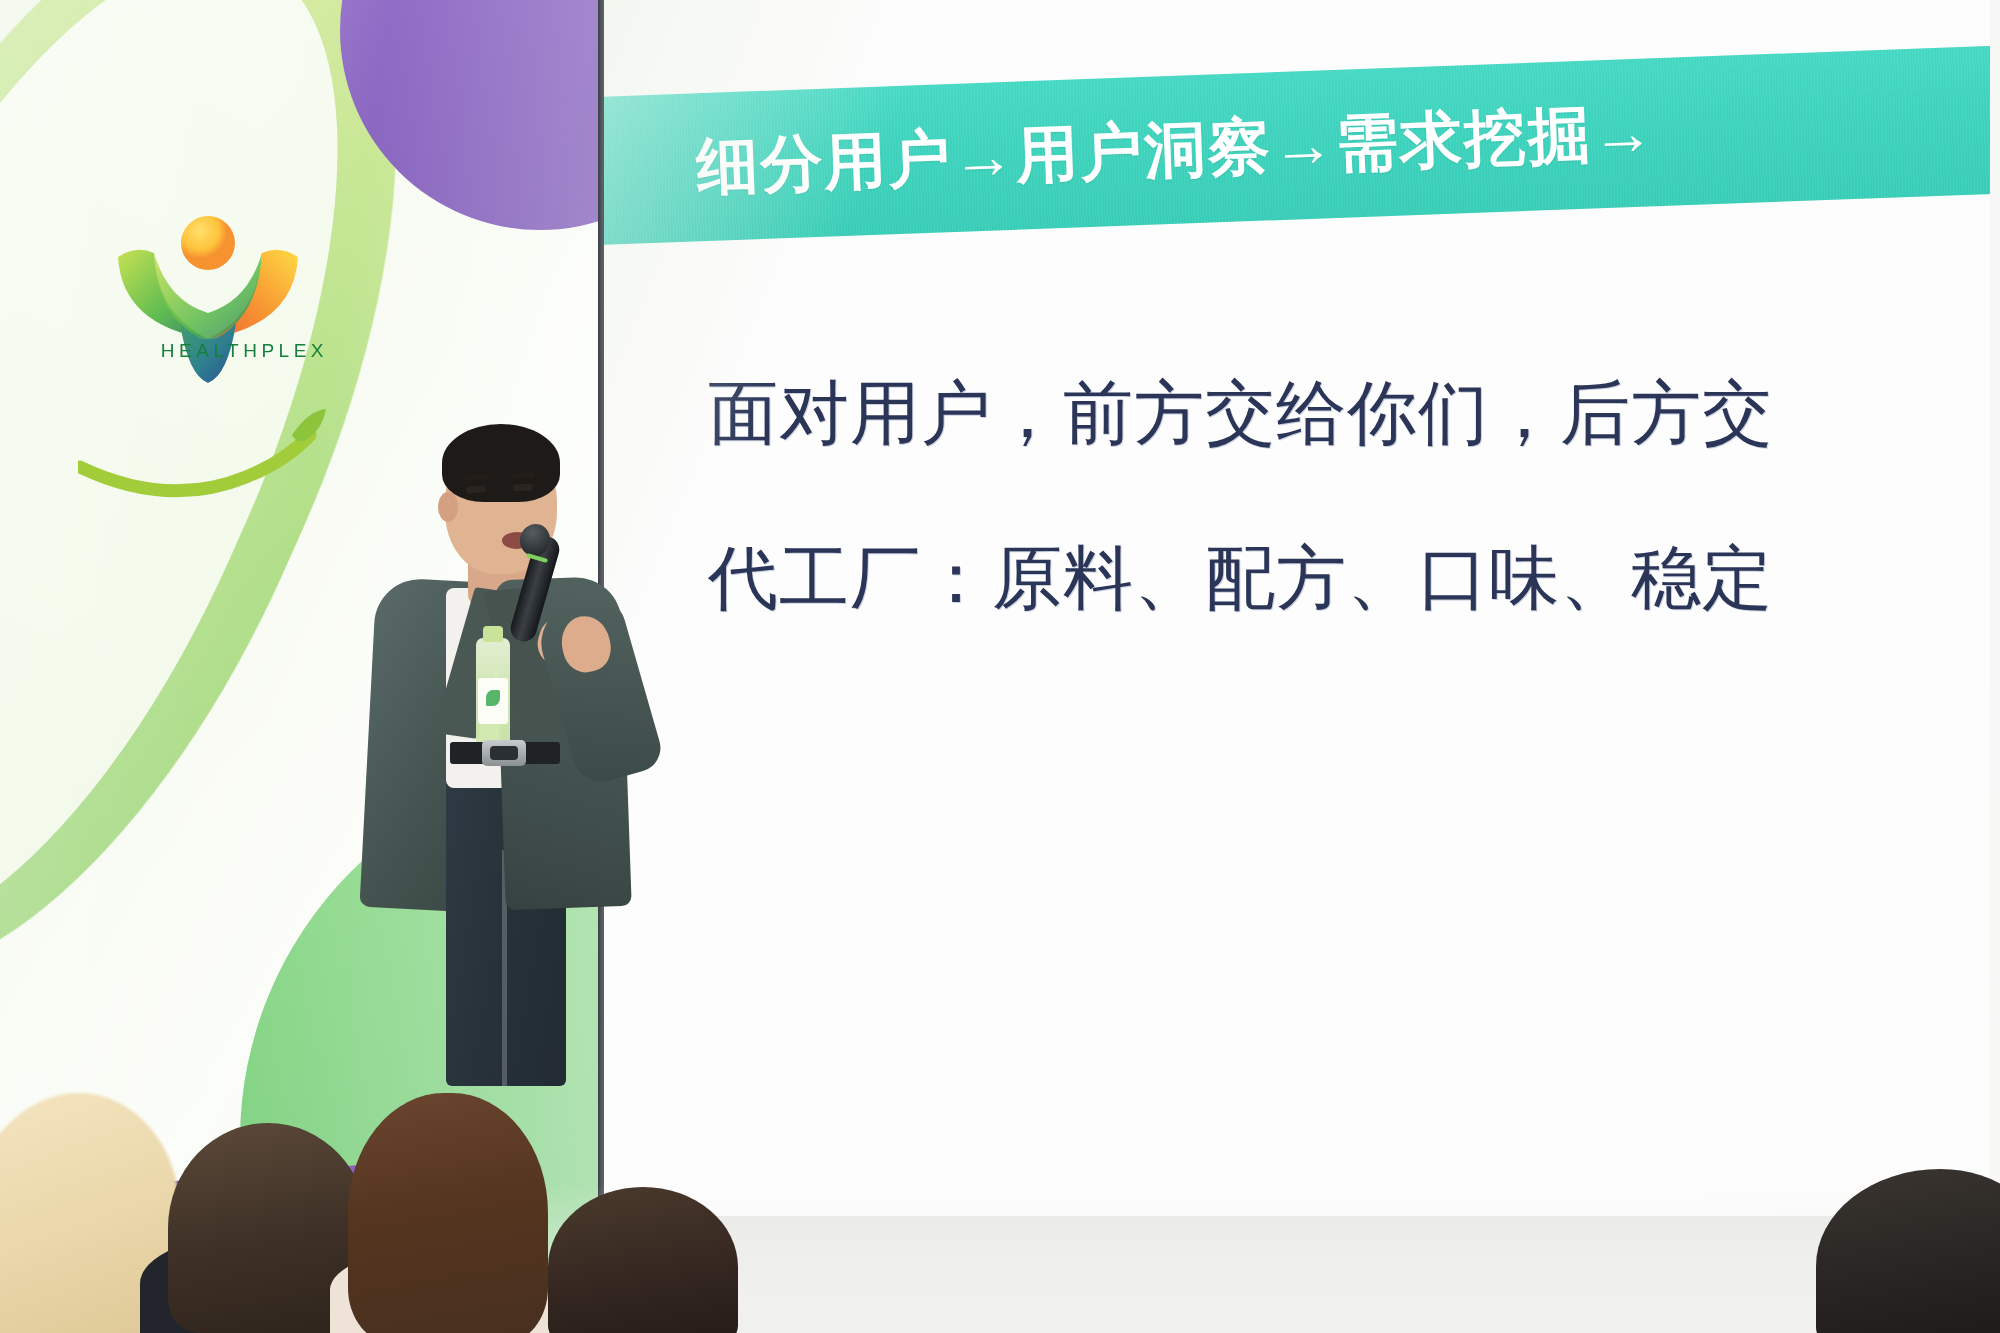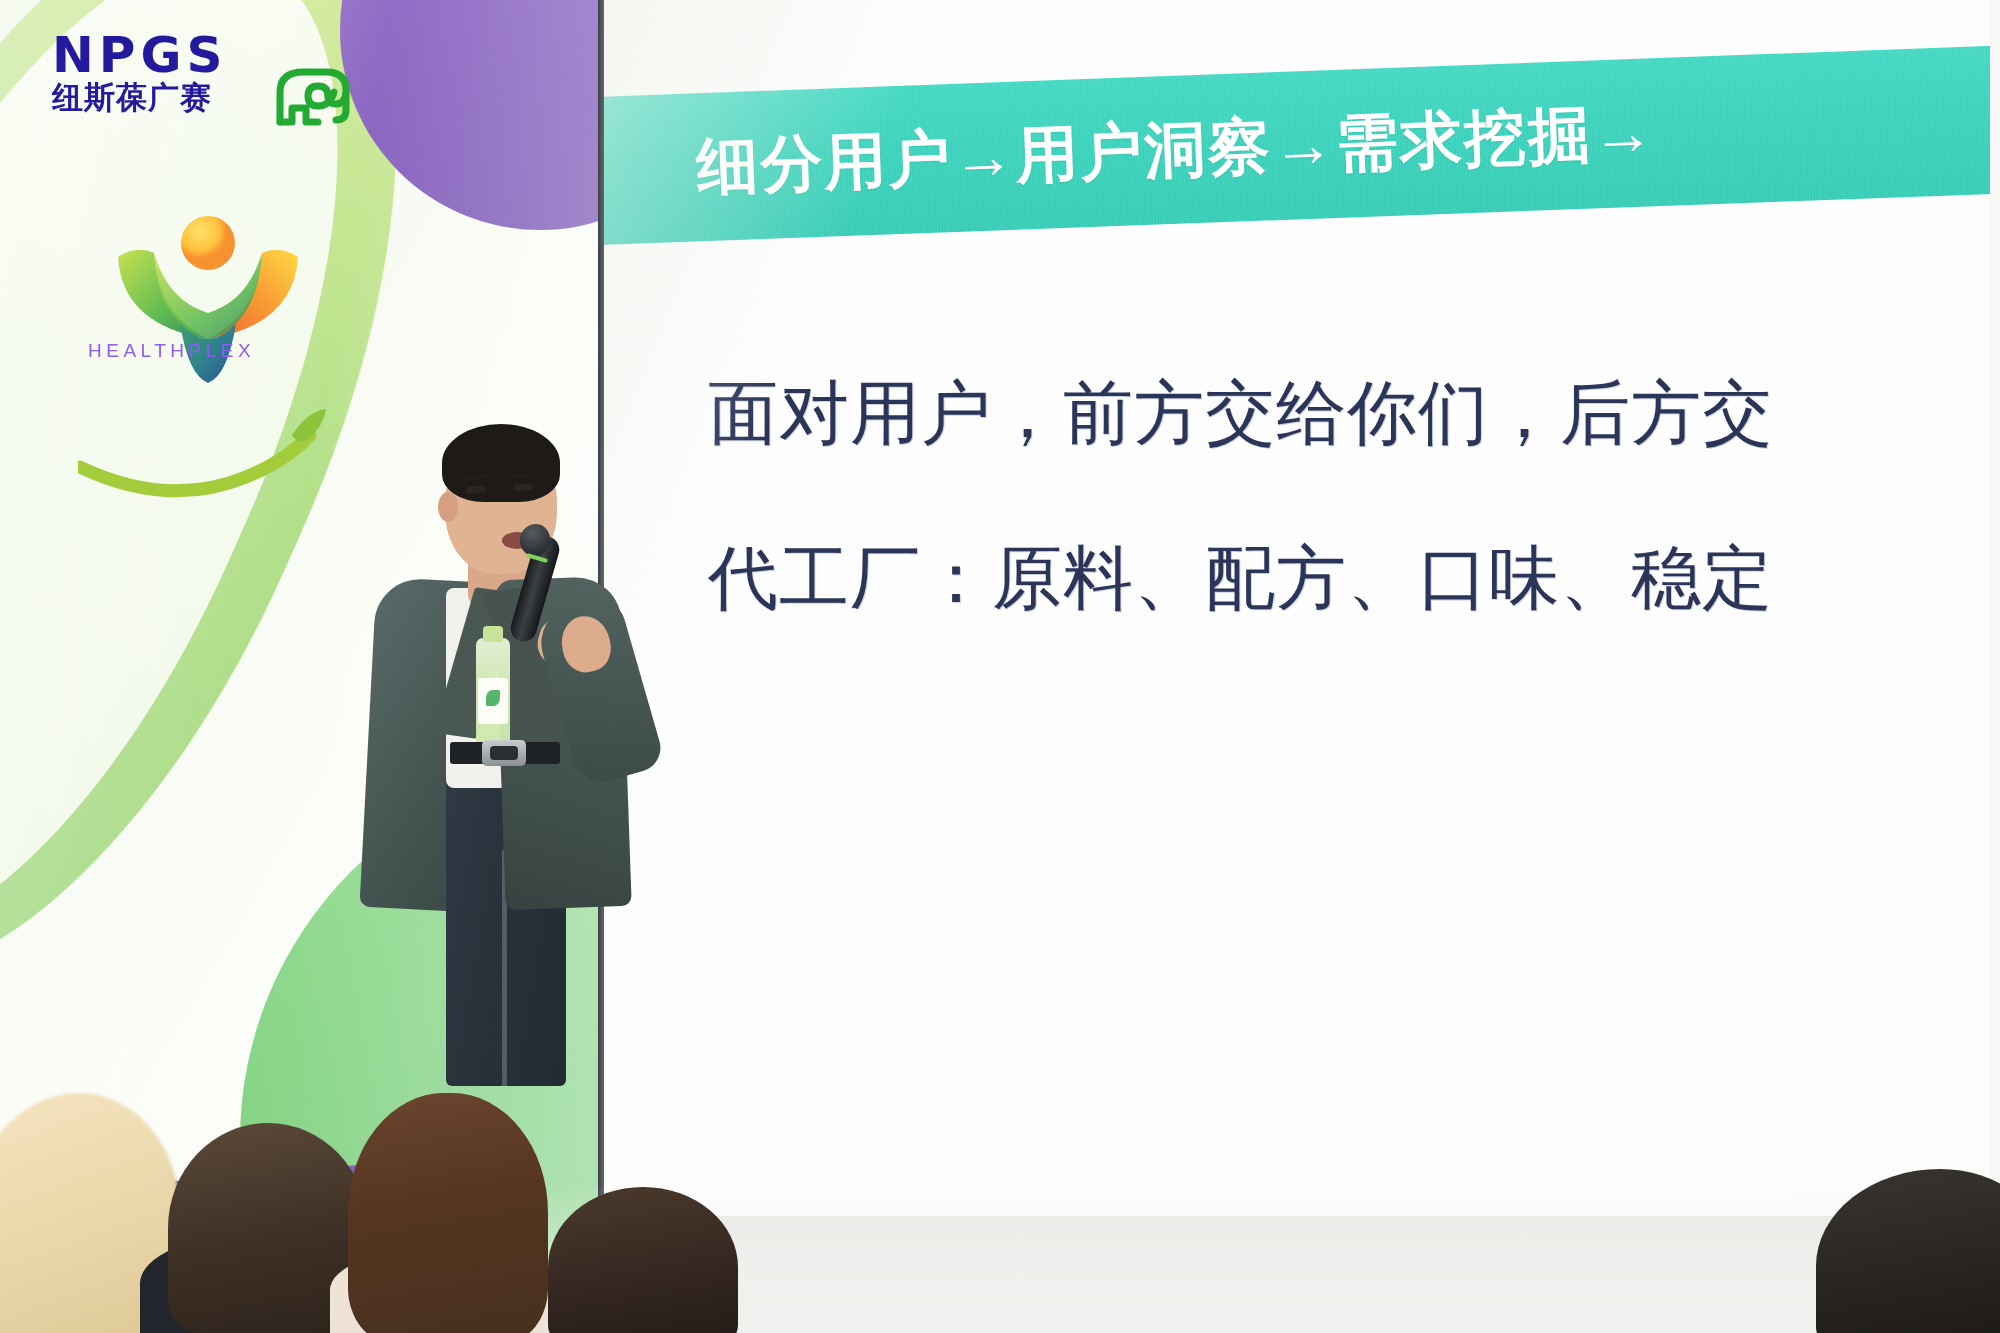--- a/index.html
+++ b/index.html
@@ -59,22 +59,22 @@
   }
   .npgs-cn{
     font-weight:bold;font-size:31px;letter-spacing:1px;color:#241a9e;
     line-height:34px;margin-top:1px;
   }
   #npgs-elephant{position:absolute;left:218px;top:34px;}
 
   
   #healthplex-logo{position:absolute;left:88px;top:205px;width:240px;height:180px;}
   #healthplex-text{
-    position:absolute;left:88px;top:340px;width:240px;text-align:left;
-    font-size:19px;letter-spacing:4.5px;color:#8b5cf6;
+    position:absolute;left:88px;top:340px;width:240px;text-align:right;
+    font-size:19px;letter-spacing:4.5px;color:#15803d;
   }
 
   
   #npc-logo{position:absolute;left:78px;top:405px;width:250px;height:135px;}
   #npc-word{
     position:absolute;left:0;top:0;font-family:"Liberation Serif","DejaVu Serif",serif;
     font-size:128px;color:#4b2a8e;letter-spacing:-2px;line-height:128px;
     text-shadow:0 0 7px #fff,0 0 7px #fff,0 0 5px #fff;
   }
 
@@ -251,32 +251,20 @@
 
   <div id="backdrop">
     <div class="bd-green-swoosh"></div>
     <div class="bd-green-swoosh-inner"></div>
     <div class="bd-purple-circle"></div>
     <div class="bd-green-circle"></div>
     <div class="bd-purple-bar"></div>
     <div class="bd-wash"></div>
   </div>
 
-  <div id="npgs-logo">
-    <div class="npgs-word">NPGS</div>
-    <div class="npgs-cn">纽斯葆广赛</div>
-    <svg id="npgs-elephant" width="92" height="62" viewBox="0 0 92 62">
-      <g fill="none" stroke="#22aa33" stroke-width="7" stroke-linecap="round" stroke-linejoin="round">
-        <path d="M10 58 L10 28 Q10 8 34 8 L56 8 Q76 8 76 26 Q76 40 66 40 Q58 40 58 32"></path>
-        <path d="M10 58 L22 58 L22 44 L36 44 L36 58 L48 58"></path>
-        <path d="M58 32 Q58 22 48 22 Q38 22 38 32 Q38 42 48 42 Q60 42 64 28"></path>
-        <path d="M76 30 L76 46 Q76 56 66 56"></path>
-      </g>
-    </svg>
-  </div>
 
   <svg id="healthplex-logo" viewBox="0 0 240 180">
     <defs>
       <linearGradient id="hx-left" x1="0" y1="0" x2="1" y2="1">
         <stop offset="0%" stop-color="#c4e04a"></stop>
           <stop offset="60%" stop-color="#57b84a"></stop>
           <stop offset="100%" stop-color="#2f7f63"></stop>
       </linearGradient>
       <linearGradient id="hx-right" x1="1" y1="0" x2="0" y2="1">
         <stop offset="0%" stop-color="#ffd93b"></stop>

